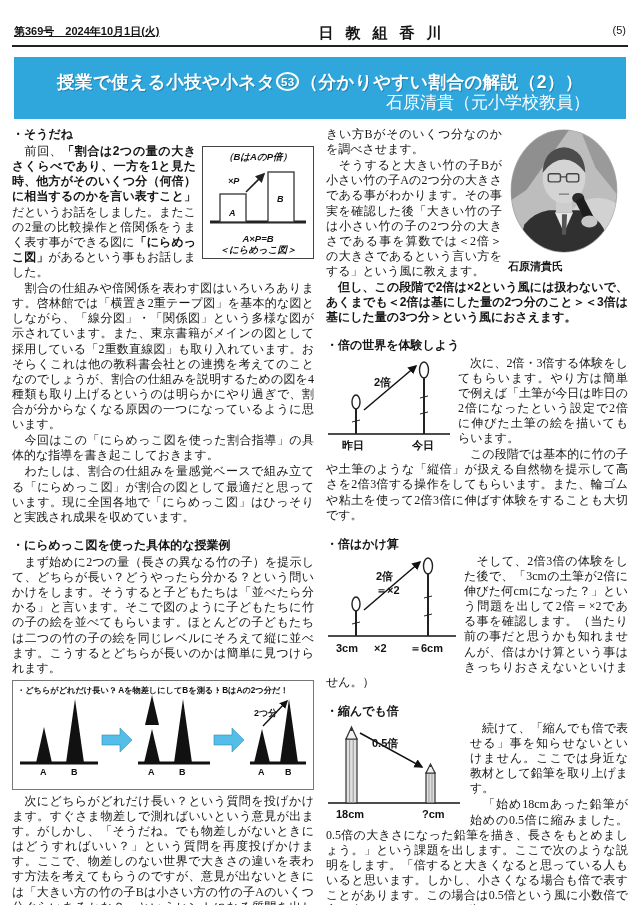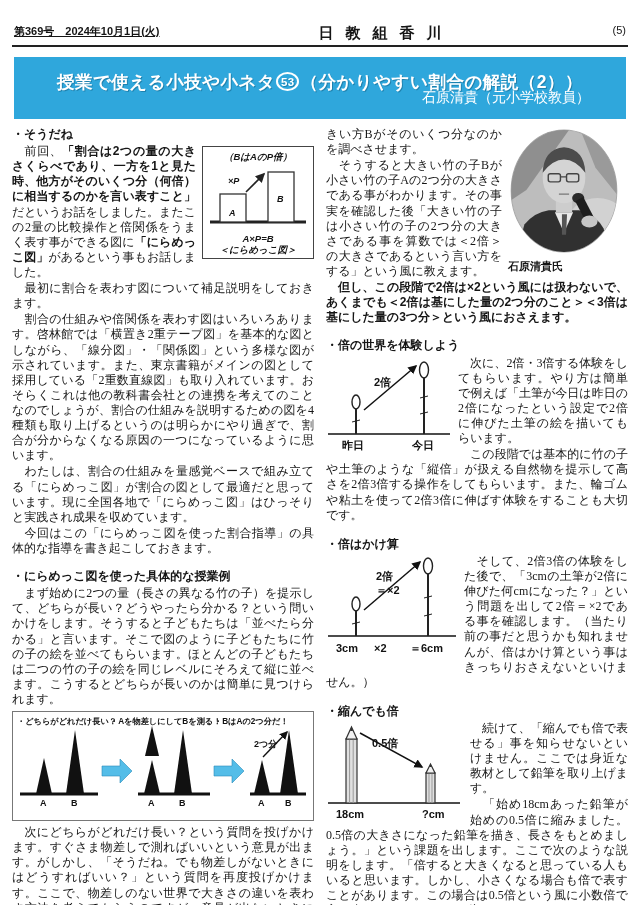--- a/index.html
+++ b/index.html
@@ -12,21 +12,21 @@
   }
   
   .hdr { display:flex; align-items:flex-start; border-bottom:2px solid #222; padding:0 2px 2px; }
   .hdr-left { font-family:"Liberation Sans","DejaVu Sans",sans-serif; font-size:11px; font-weight:bold; text-decoration:underline; white-space:nowrap; }
   .hdr-center { flex:1; text-align:center; font-size:15px; font-weight:bold; letter-spacing:12px; font-family:"Liberation Serif",serif; }
   .hdr-right { font-size:11px; font-family:"Liberation Sans",sans-serif; }
   
   .banner { margin:10px 2px 0; height:62px; color:#fff; text-align:center; position:relative; }
   .banner-title { padding-top:13px; font-family:"Liberation Sans","DejaVu Sans",sans-serif; font-weight:bold; font-size:17.5px; text-shadow:1px 1px 0 rgba(0,60,90,.35); letter-spacing:.5px; }
   .circ { display:inline-block; width:23px; height:19px; line-height:17px; border:2px solid #fff; border-radius:50%; font-size:11.5px; text-align:center; vertical-align:2px; margin:0 1px; }
-  .banner-byline { position:absolute; right:36px; bottom:12px; font-size:14px; font-family:Liberation Sans, sans-serif; }
+  .banner-byline { position:absolute; right:36px; bottom:5px; font-size:17px; font-family:Liberation Sans, sans-serif; }
   
   .cols { display:flex; gap:12px; margin-top:8px; }
   .col { width:302px; font-size:12px; line-height:1.26; text-align:justify; }
   .col p { margin-bottom:1px; }
   .h { font-family:"Liberation Sans","DejaVu Sans",sans-serif; font-weight:bold; margin:13px 0 2px; }
   .h.first { margin-top:0; }
   .b { font-family:"Liberation Sans","DejaVu Sans",sans-serif; font-weight:bold; }
   
   .nira { float:right; width:112px; margin:2px 0 3px 6px; border:1.5px solid #444; padding:4px 2px 3px; text-align:center; background:#fff;font-style:italic; }
   .nira .cap { font-family:"Liberation Sans",sans-serif; font-weight:bold; font-size:9.5px; line-height:1.2; }
@@ -80,24 +80,23 @@
           <line x1="38" y1="29" x2="56" y2="11" stroke="#222" stroke-width="1.6" marker-end="url(#ah1)"></line>
           <text x="20" y="21" class="svg-sm">×P</text>
           <text x="21" y="53" class="svg-sm">A</text>
           <text x="69" y="39" class="svg-sm">B</text>
         </svg>
         <div class="cap">A×P=B</div>
         <div class="cap">＜にらめっこ図＞</div>
       </div>
 
       <p><span>　前回、</span><span class="b">「割合は2つの量の大きさくらべであり、一方を1と見た時、他方がそのいくつ分（何倍）に相当するのかを言い表すこと」</span><span>だというお話をしました。またこの2量の比較操作と倍関係をうまく表す事ができる図に</span><span class="b">「にらめっこ図」</span><span>があるという事もお話しました。</span></p>
-      <p>　最初に割合を表わす図について補足説明をしておきます。</p>
       <p>　割合の仕組みや倍関係を表わす図はいろいろあります。啓林館では「横置き2重テープ図」を基本的な図としながら、「線分図」・「関係図」という多様な図が示されています。また、東京書籍がメインの図として採用している「2重数直線図」も取り入れています。おそらくこれは他の教科書会社との連携を考えてのことなのでしょうが、割合の仕組みを説明するための図を4種類も取り上げるというのは明らかにやり過ぎで、割合が分からなくなる原因の一つになっているように思います。</p>
+      <p>　今回はこの「にらめっこ図を使った割合指導」の具体的な指導を書き起こしておきます。</p>
       <p>　わたしは、割合の仕組みを量感覚ベースで組み立てる「にらめっこ図」が割合の図として最適だと思っています。現に全国各地で「にらめっこ図」はひっそりと実践され成果を収めています。</p>
-      <p>　今回はこの「にらめっこ図を使った割合指導」の具体的な指導を書き起こしておきます。</p>
 
       <div class="h">・にらめっこ図を使った具体的な授業例</div>
       <p>　まず始めに2つの量（長さの異なる竹の子）を提示して、どちらが長い？どうやったら分かる？という問いかけをします。そうすると子どもたちは「並べたら分かる」と言います。そこで図のように子どもたちに竹の子の絵を並べてもらいます。ほとんどの子どもたちは二つの竹の子の絵を同じレベルにそろえて縦に並べます。こうするとどちらが長いのかは簡単に見つけられます。</p>
 
       <div class="bamboo-box">
         <svg width="296" height="100" viewBox="0 0 296 100">
           <defs>
             <marker id="ah2" markerWidth="7" markerHeight="7" refX="5" refY="3" orient="auto">
               <path d="M0,0 L6,3 L0,6 z" fill="#111"></path>
             </marker>

